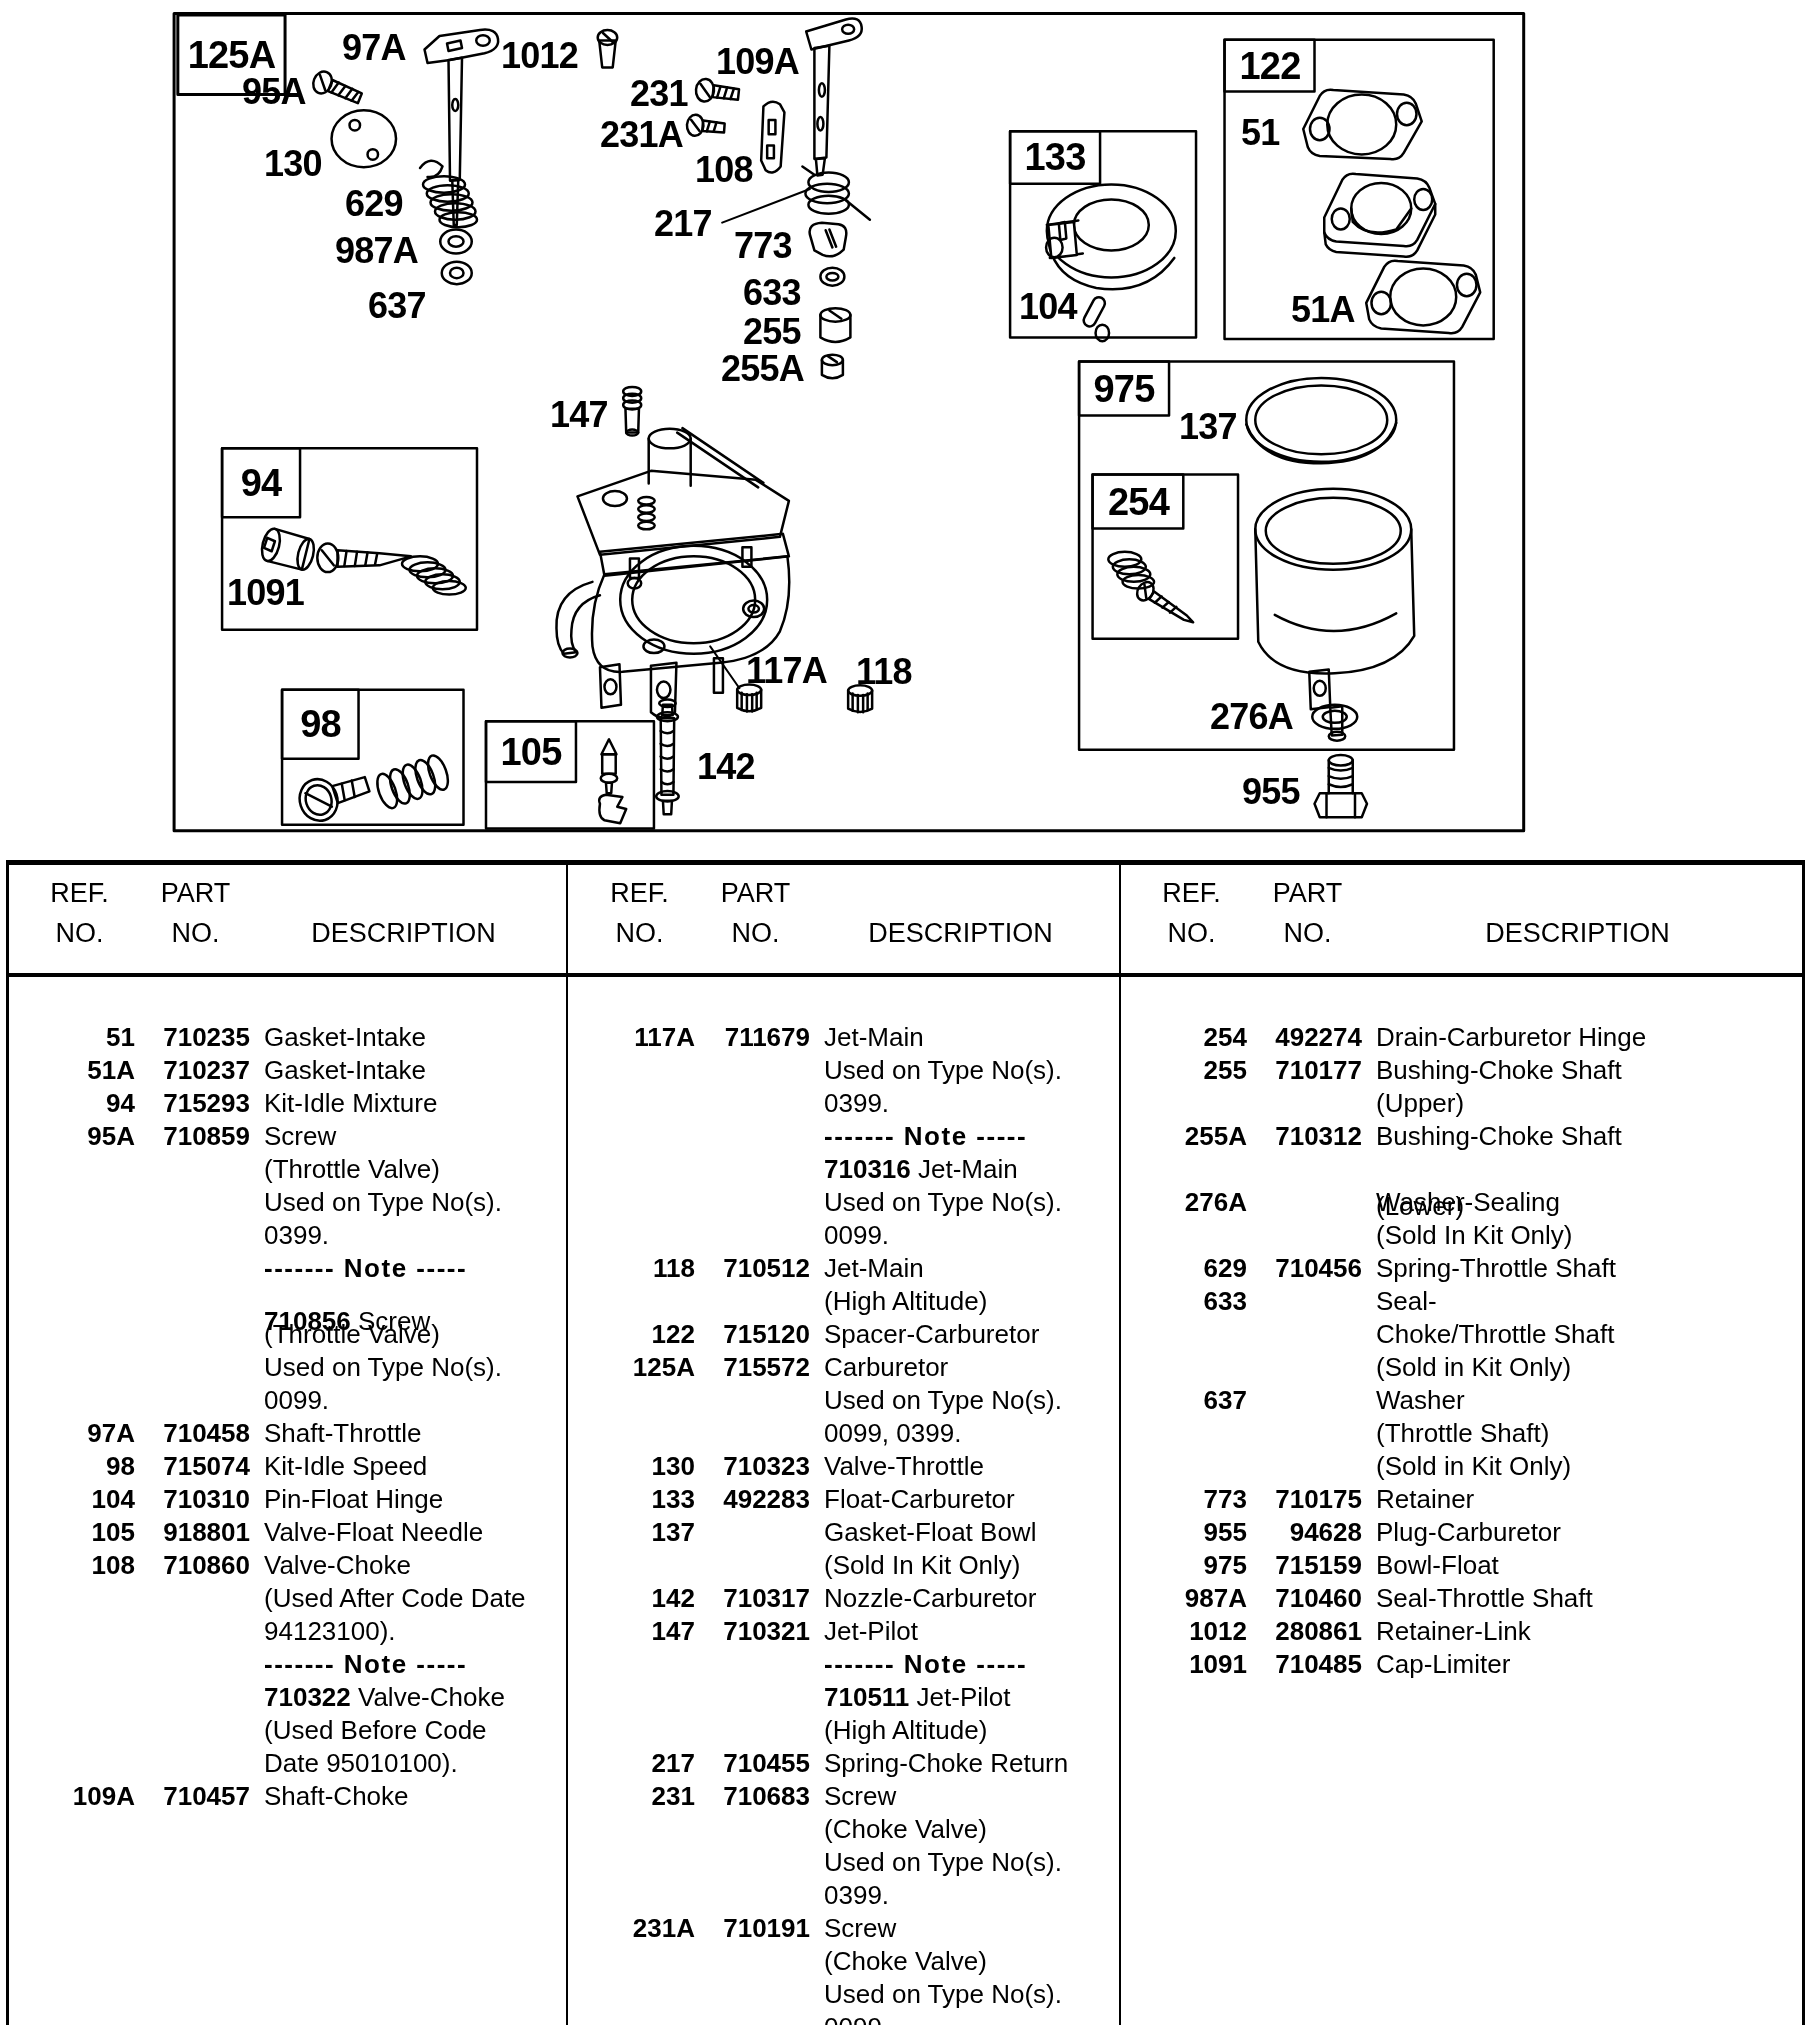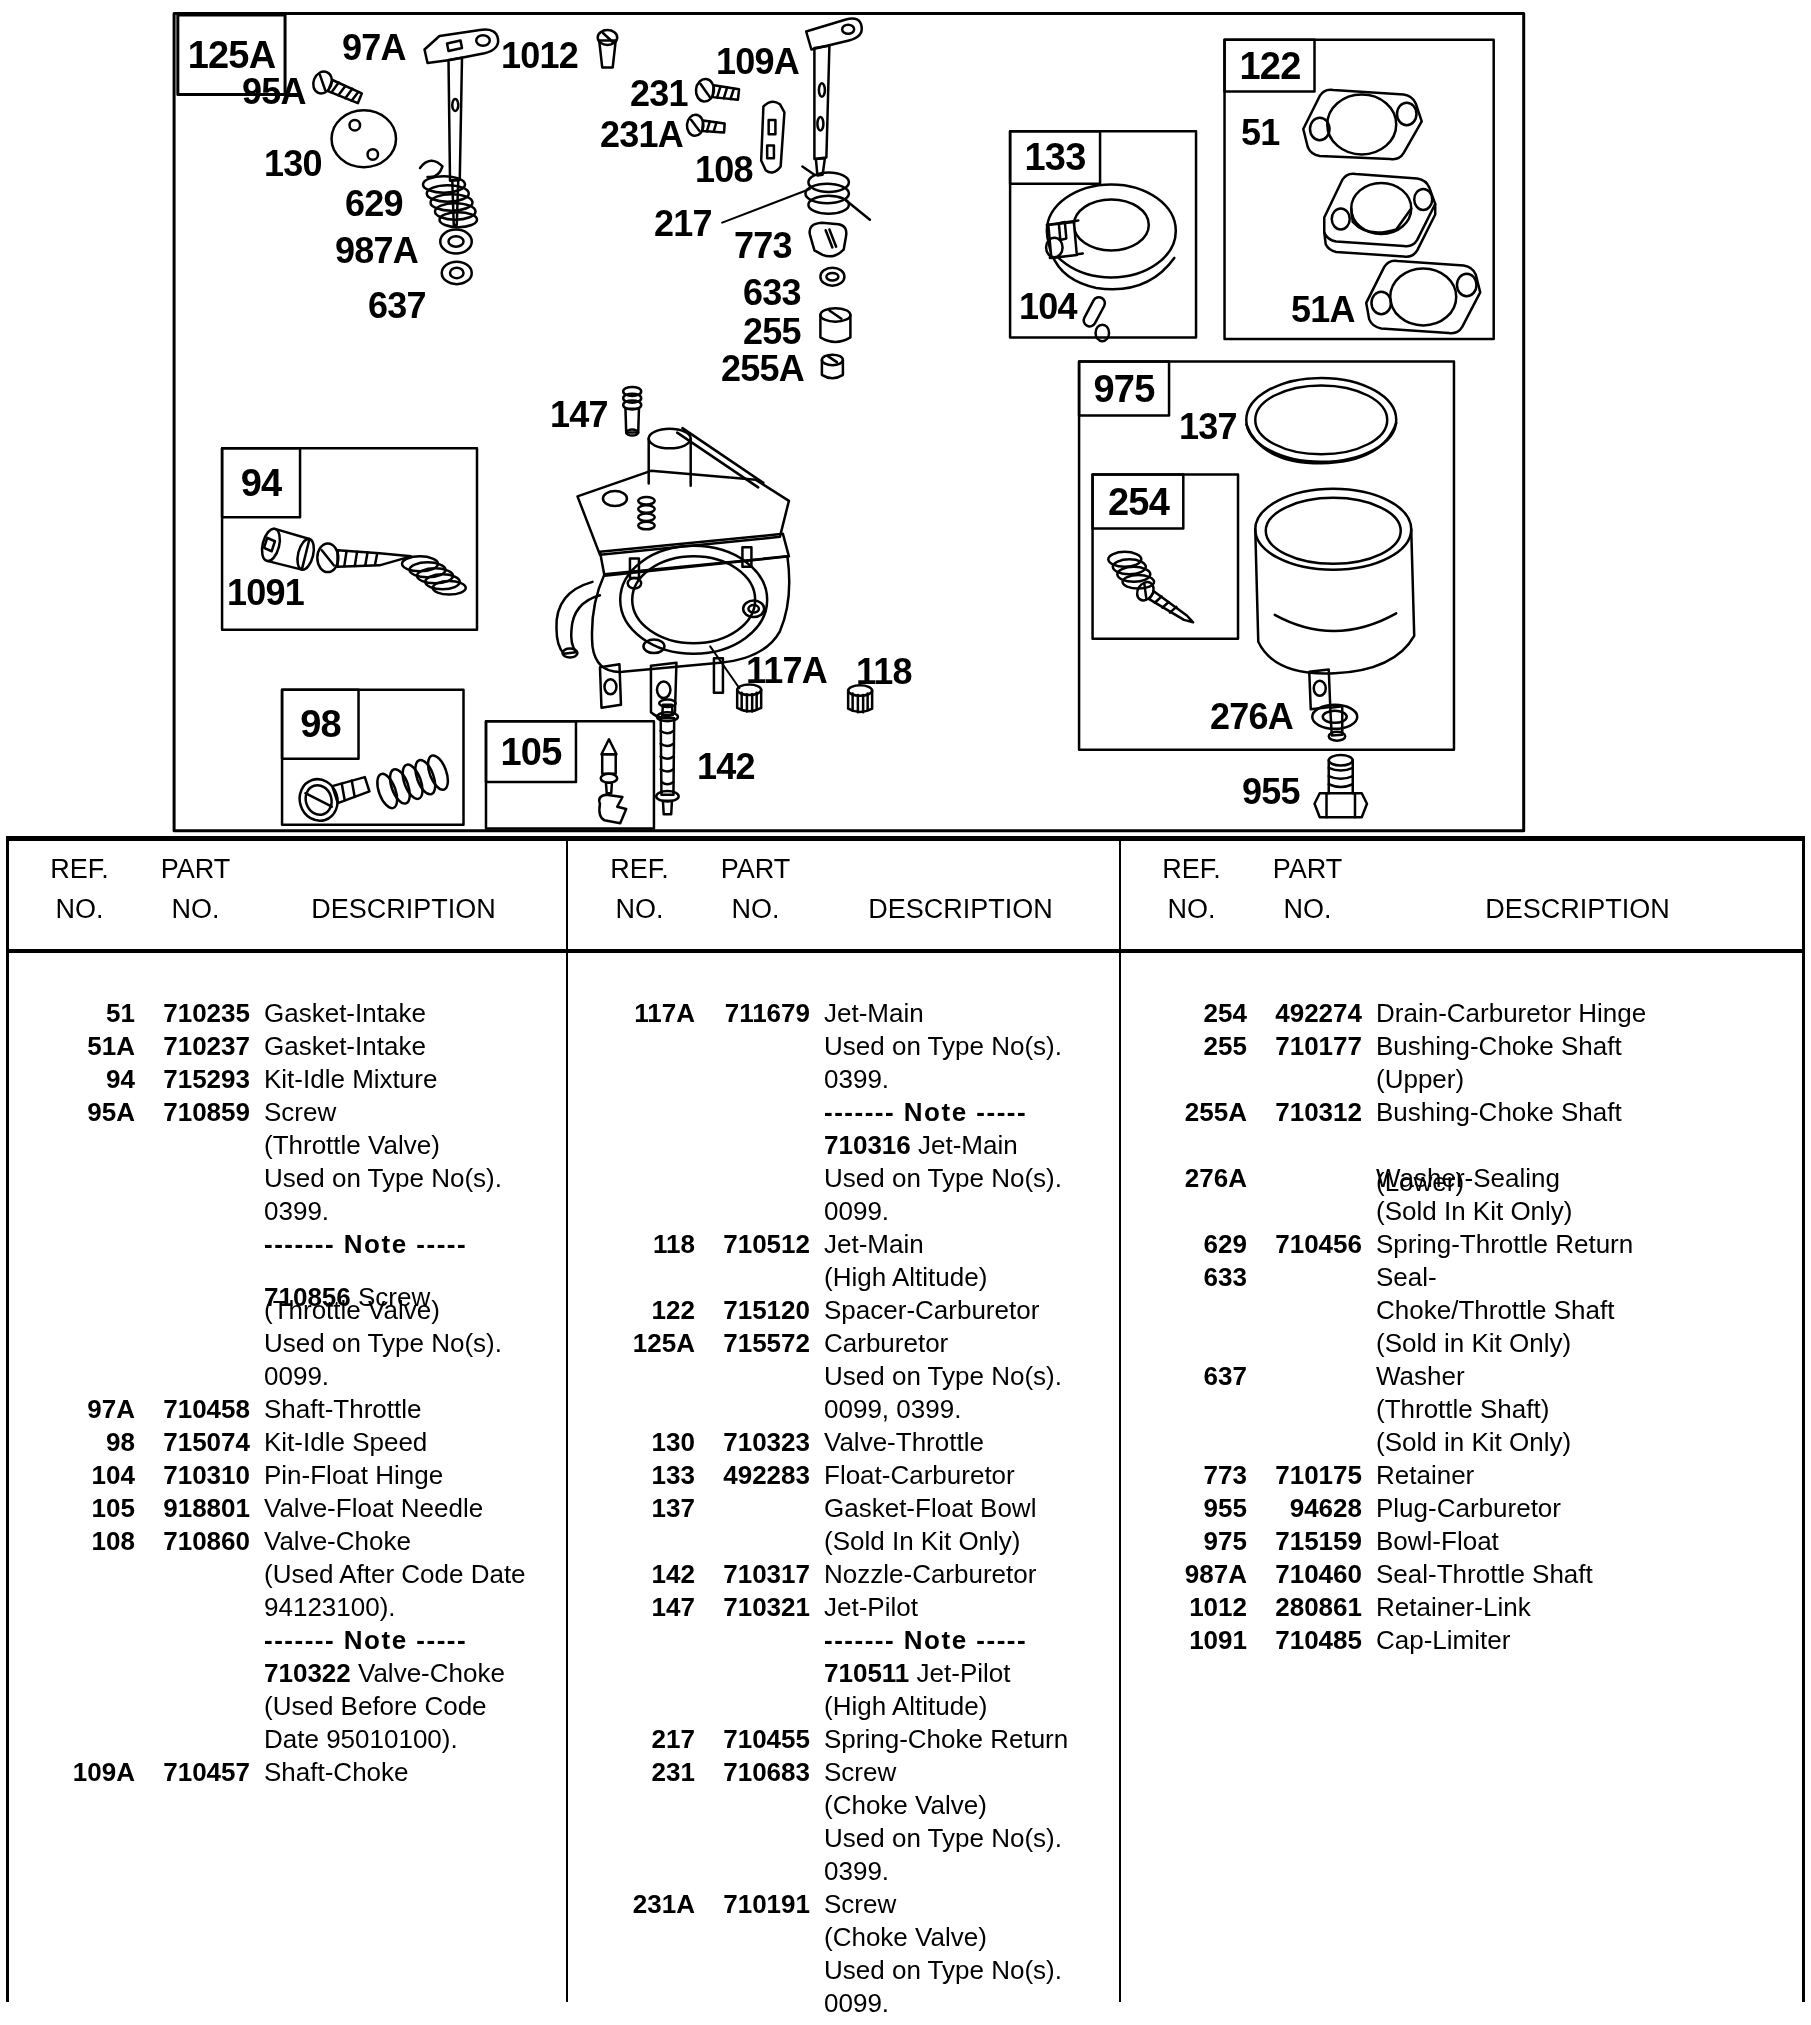--- a/index.html
+++ b/index.html
@@ -6,21 +6,21 @@
   #stage{position:relative;width:1811px;height:2025px;background:#fff;overflow:hidden;
          font-family:"Liberation Sans","DejaVu Sans",sans-serif;color:#000;}
   
   #diagram{position:absolute;left:0;top:0;width:1811px;height:851px;}
   #art{position:absolute;left:0;top:0;}
   .dlabel{position:absolute;font-weight:bold;font-size:36px;line-height:1;white-space:nowrap;
           letter-spacing:-0.8px;}
   .blabel{position:absolute;font-weight:bold;font-size:38px;letter-spacing:-0.8px;
           display:flex;align-items:center;justify-content:center;}
   
-  #ptable{position:absolute;left:6px;top:836px;width:1799px;height:1166px;font-size:26px;}
+  #ptable{position:absolute;left:6px;top:860px;width:1799px;height:1166px;font-size:26px;}
   .hline{position:absolute;background:#000;}
   .vline{position:absolute;background:#000;}
   .tcol{position:absolute;top:0;height:100%;}
   .hcell{position:absolute;text-align:center;font-size:27px;white-space:nowrap;}
   .rows{position:absolute;left:0;top:162px;width:100%;}
   .trow{position:absolute;left:0;width:100%;height:33px;white-space:nowrap;}
   .tref{position:absolute;left:15px;width:111px;text-align:right;font-weight:bold;}
   .tpart{position:absolute;left:137px;width:104px;text-align:right;font-weight:bold;}
   .tdesc{position:absolute;left:255px;}
   .tnote{position:absolute;left:255px;font-weight:bold;letter-spacing:1.5px;}
@@ -665,21 +665,21 @@
           <div class="trow" style="top: 165px;">
             <span class="tref">276A</span>
             <span class="tdesc">Washer-Sealing</span>
           </div>
           <div class="trow" style="top: 198px;">
             <span class="tdesc">(Sold In Kit Only)</span>
           </div>
           <div class="trow" style="top: 231px;">
             <span class="tref">629</span>
             <span class="tpart">710456</span>
-            <span class="tdesc">Spring-Throttle Return</span>
+            <span class="tdesc">Spring-Throttle Shaft</span>
           </div>
           <div class="trow" style="top: 264px;">
             <span class="tref">633</span>
             <span class="tdesc">Seal-</span>
           </div>
           <div class="trow" style="top: 297px; padding-left: 36px;">
             <span class="tdesc">Choke/Throttle Shaft</span>
           </div>
           <div class="trow" style="top: 330px;">
             <span class="tdesc">(Sold in Kit Only)</span>

